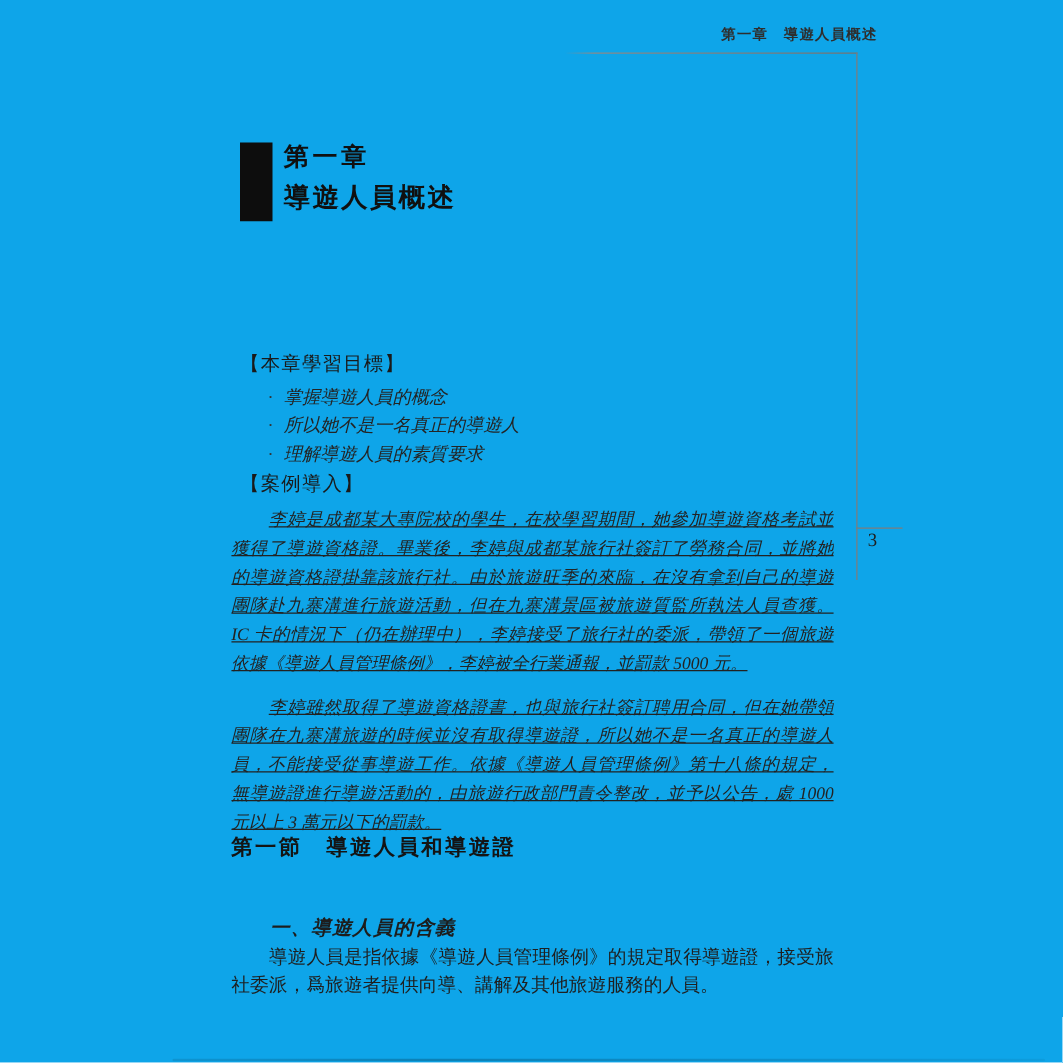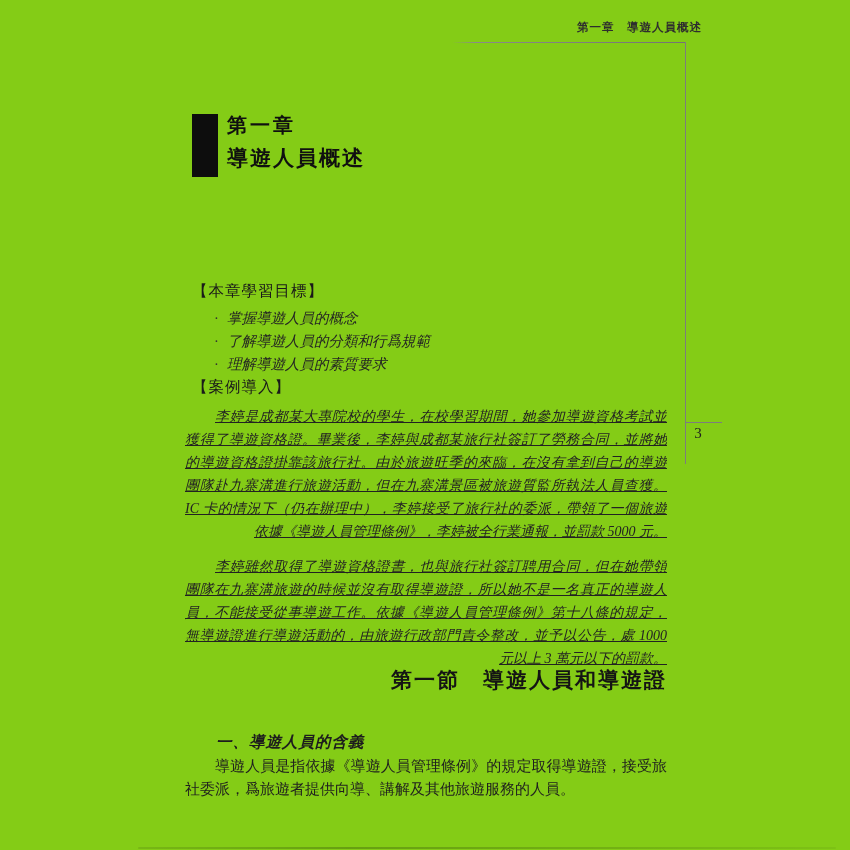--- a/index.html
+++ b/index.html
@@ -1,18 +1,18 @@
 <!DOCTYPE html>
 <html><head>
 <meta charset="utf-8">
 <style>
   html,body { margin:0; padding:0; background:#ffffff; }
   .page {
     position:relative; width:850px; height:850px;
-    background:#84cc16; overflow:hidden; margin:0 auto;
+    background:#0ea5e9; overflow:hidden; margin:0 auto;
     font-family:"Liberation Serif", serif; color:#222;
   }
   
   .run-hdr {
     position:absolute; top:20px; right:148px;
     font-family:"Liberation Sans", sans-serif; font-weight:bold;
     font-size:11.5px; color:#2e2e2e; letter-spacing:1px; white-space:nowrap;
   }
   .rule-h {
     position:absolute; left:452px; top:42px; width:234px; height:1px;
@@ -47,31 +47,31 @@
   .obj-list { position:absolute; left:214px; top:307px; }
   .obj-item {
     height:23px; line-height:23px; font-size:14.5px; font-style:italic;
     color:#242424; white-space:nowrap;
   }
   .obj-item .bullet { display:inline-block; width:13px; font-style:normal; color:#333; }
   
   .para { position:absolute; left:185px; width:482px;text-decoration:underline; }
   .para .ln {
     height:23px; line-height:23px; font-size:14px; color:#232323;
-    font-style:italic; overflow:hidden; white-space:nowrap;text-align:right;
+    font-style:italic; overflow:hidden; white-space:nowrap;
   }
   .para .ln.j { white-space:normal; text-align:justify; text-align-last:justify; }
   .para .ln.ind { text-indent:30px; }
   .p1 { top:405px; }
   .p2 { top:543px;margin-top:12px; }
   
   .sec-title {
-    position:absolute; left:185px; top:666px; width:482px; text-align:right;
+    position:absolute; left:185px; top:666px; width:482px; text-align:left;
     font-family:"Liberation Sans", sans-serif; font-weight:bold;
-    font-size:21px; color:#141414; letter-spacing:2px;
+    font-size:17px; color:#141414; letter-spacing:2px;
   }
   
   .sub-title {
     position:absolute; left:216px; top:732px;
     font-size:15.5px; font-weight:bold; font-style:italic;
     color:#1d1d1d; letter-spacing:1px; white-space:nowrap;
   }
   .def { position:absolute; left:185px; top:755px; width:482px; }
   .def .ln {
     height:23px; line-height:23px; font-size:15px; color:#1f1f1f;
@@ -99,21 +99,21 @@
   <div class="ch-bar"></div>
   <div class="ch-num">第一章</div>
   <div class="ch-title">導遊人員概述</div>
 
   <div class="obj-hdr">【本章學習目標】</div>
   <div class="obj-list">
     <div class="obj-item">
       <span class="bullet">·</span><span>掌握導遊人員的概念</span>
     </div>
     <div class="obj-item">
-      <span class="bullet">·</span><span>了解導遊人員的分類和行爲規範</span>
+      <span class="bullet">·</span><span>所以她不是一名真正的導遊人</span>
     </div>
     <div class="obj-item">
       <span class="bullet">·</span><span>理解導遊人員的素質要求</span>
     </div>
   </div>
 
   <div class="case-hdr">【案例導入】</div>
 
   <div class="para p1">
     <div class="ln j ind">李婷是成都某大專院校的學生，在校學習期間，她參加導遊資格考試並</div>

